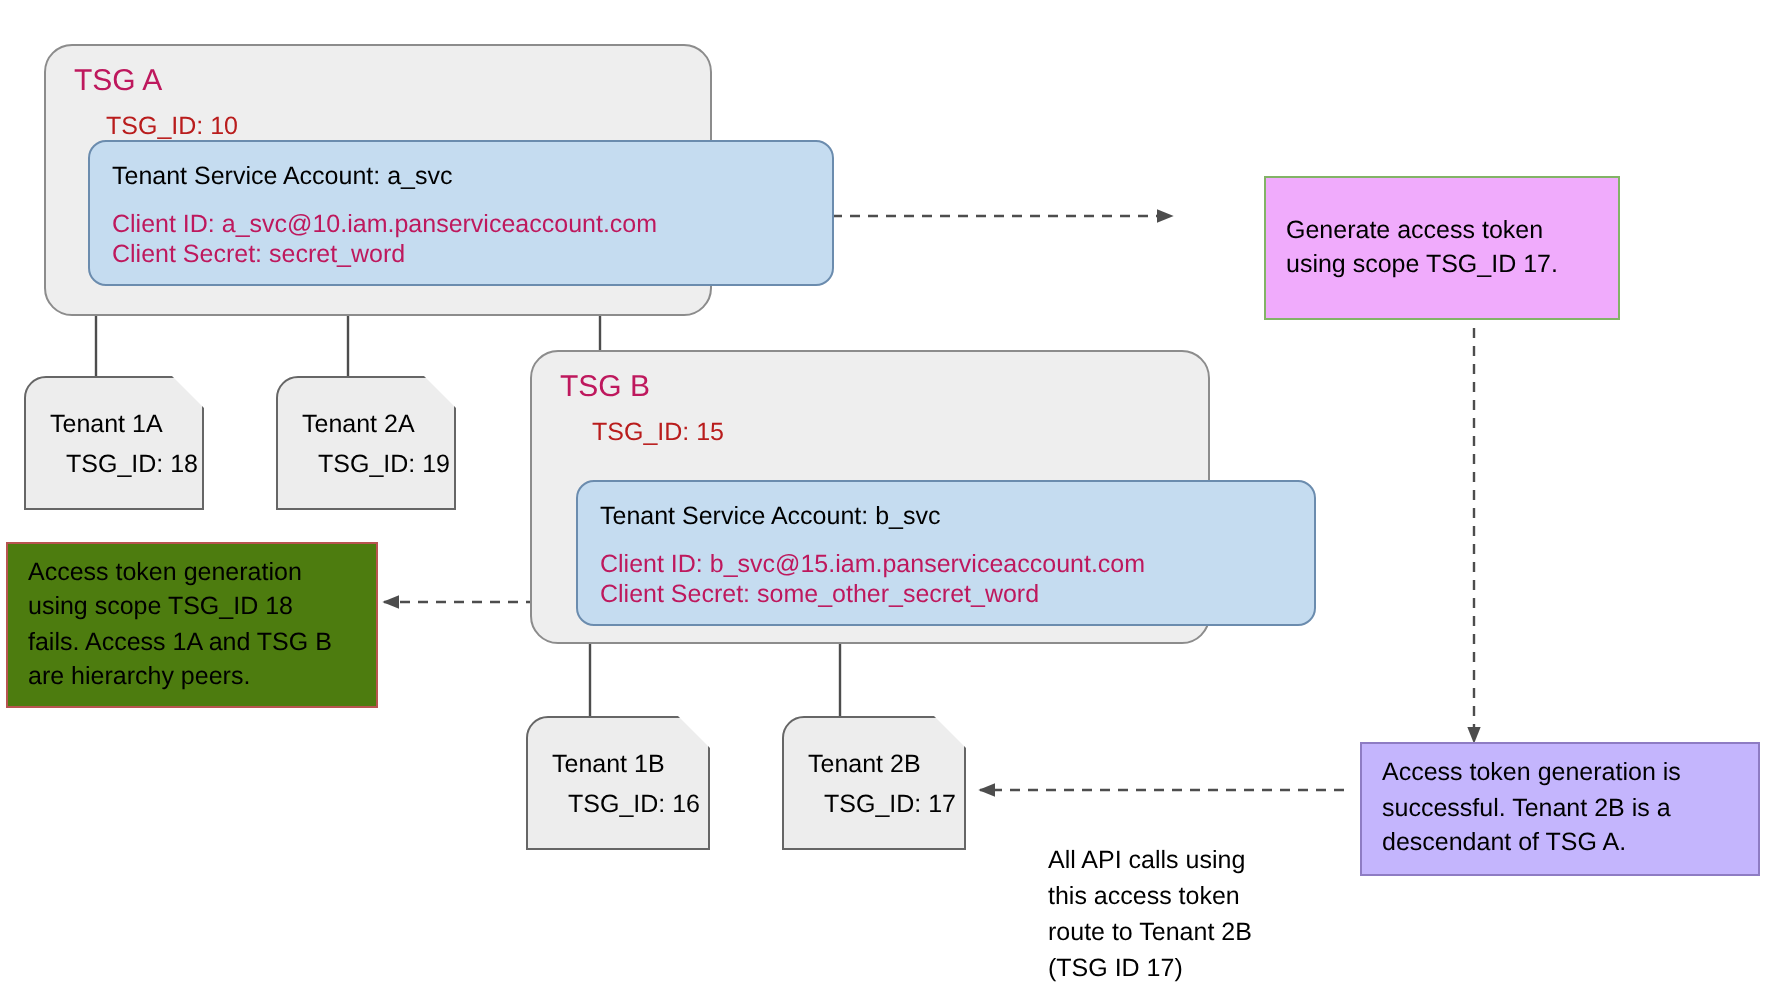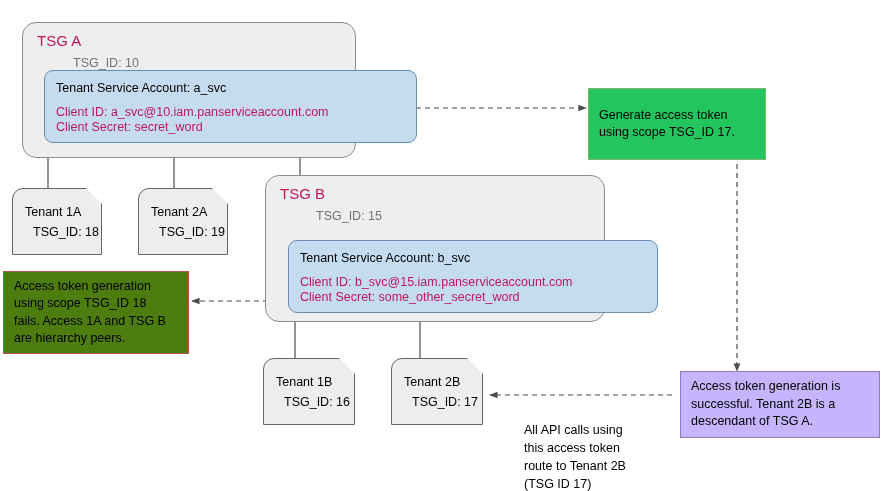--- a/index.html
+++ b/index.html
@@ -37,24 +37,23 @@
   .tsg-title {
     position: absolute;
     font-size: 15px;
     color: #be185d;
     line-height: 16px;
     white-space: nowrap;
   }
   .tsg-id {
     position: absolute;
     font-size: 12.5px;
-    color: #737373;
+    color: #b91c1c;
     line-height: 15px;
     white-space: nowrap;
-    margin-left: 20px;
   }
 
   
   .svc-box {
     background: #c5dcf0;
     border: 1px solid #6b8cae;
     border-radius: 9px;
     padding: 9px 11px 10px 11px;
   }
   .svc-title {
@@ -108,21 +107,21 @@
     flex-direction: column;
     justify-content: center;
     padding: 0 10px;
   }
   .callout-line {
     font-size: 12.5px;
     color: #000000;
     line-height: 17.5px;
     white-space: nowrap;
   }
-  .callout.green  { background: #22c55e; border-color: #82b366; }
+  .callout.green  { background: #f0abfc; border-color: #82b366; margin-left: 44px; }
   .callout.red    { background: #4d7c0f; border-color: #b85450; }
   .callout.purple { background: #c4b5fd; border-color: #8e7cc3; }
 
   
   .caption {
     position: absolute;
   }
   .caption-line {
     font-size: 12.5px;
     color: #000000;

